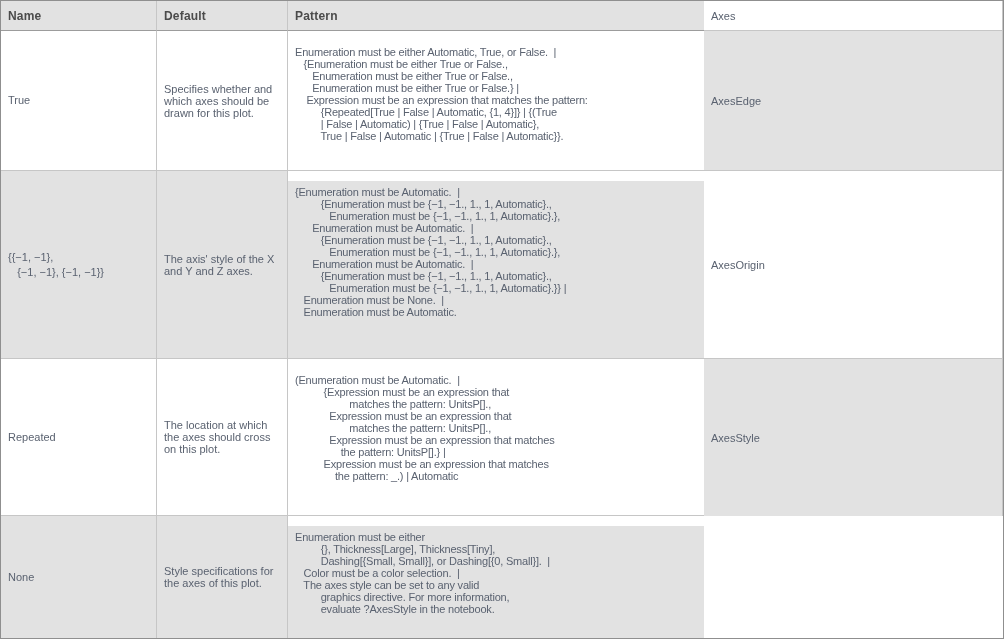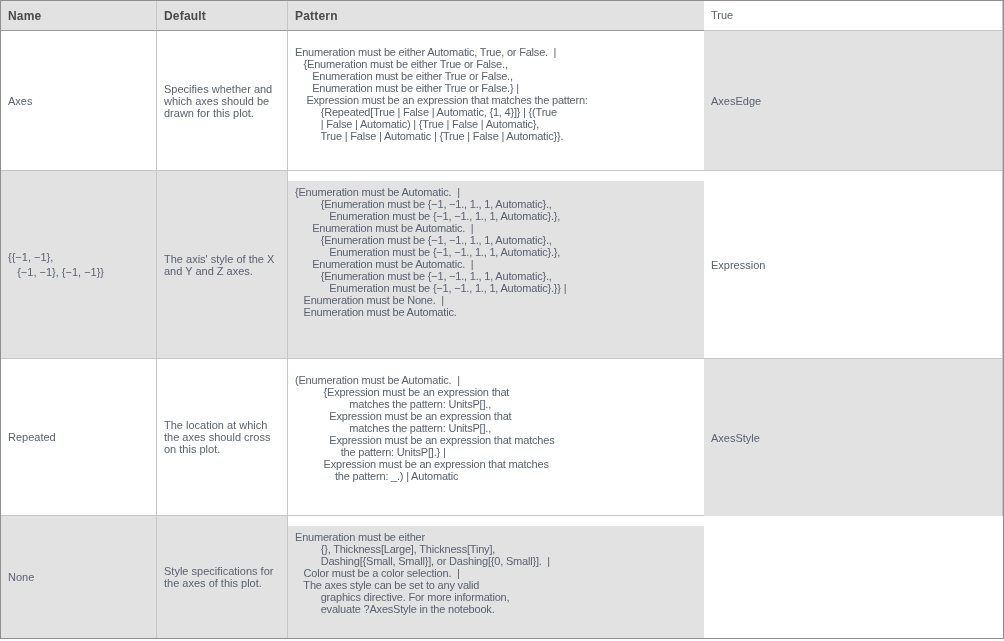--- a/index.html
+++ b/index.html
@@ -55,22 +55,22 @@
 </style>
 </head>
 <body>
 
 <div class="table">
 
   <div class="cell hcell">Name</div>
   <div class="cell hcell">Default</div>
   <div class="cell hcell last-col">Pattern</div>
 
+  <div class="cell">Axes</div>
   <div class="cell pre">True</div>
-  <div class="cell">Axes</div>
   <div class="cell">Specifies whether and which axes should be drawn for this plot.</div>
   <div class="cell pattern last-col">Enumeration must be either Automatic, True, or False.  |
    {Enumeration must be either True or False.,
       Enumeration must be either True or False.,
       Enumeration must be either True or False.} |
     Expression must be an expression that matches the pattern:
          {Repeated[True | False | Automatic, {1, 4}]} | {(True
          | False | Automatic) | {True | False | Automatic},
          True | False | Automatic | {True | False | Automatic}}.</div>
 
@@ -83,21 +83,21 @@
             Enumeration must be {−1, −1., 1., 1, Automatic}.},
       Enumeration must be Automatic.  |
          {Enumeration must be {−1, −1., 1., 1, Automatic}.,
             Enumeration must be {−1, −1., 1., 1, Automatic}.},
       Enumeration must be Automatic.  |
          {Enumeration must be {−1, −1., 1., 1, Automatic}.,
             Enumeration must be {−1, −1., 1., 1, Automatic}.}} |
    Enumeration must be None.  |
    Enumeration must be Automatic.</div>
 
-  <div class="cell">Expression</div>
+  <div class="cell">AxesOrigin</div>
   <div class="cell pre">Repeated</div>
   <div class="cell">The location at which the axes should cross on this plot.</div>
   <div class="cell pattern last-col">(Enumeration must be Automatic.  |
           {Expression must be an expression that
                    matches the pattern: UnitsP[].,
             Expression must be an expression that
                    matches the pattern: UnitsP[].,
             Expression must be an expression that matches
                 the pattern: UnitsP[].} |
           Expression must be an expression that matches

